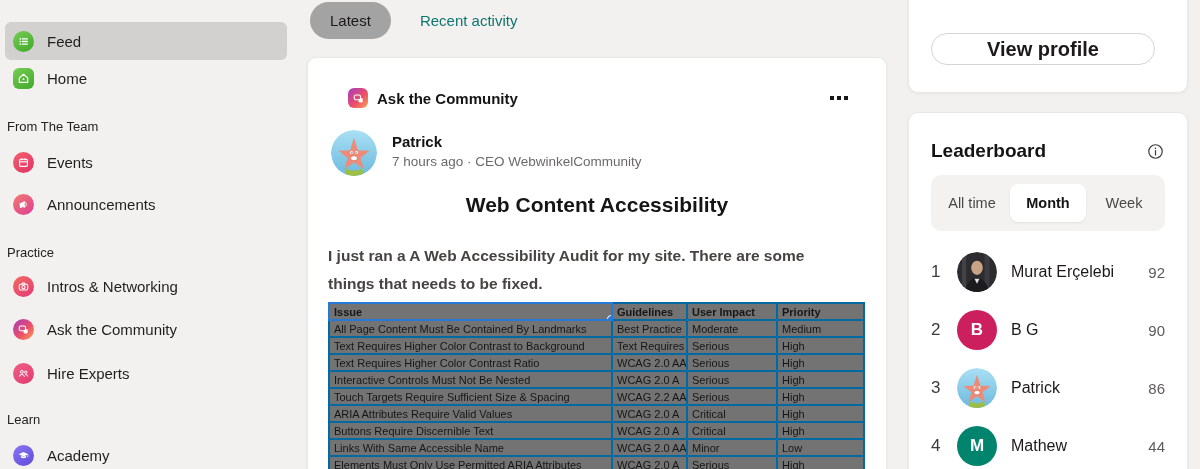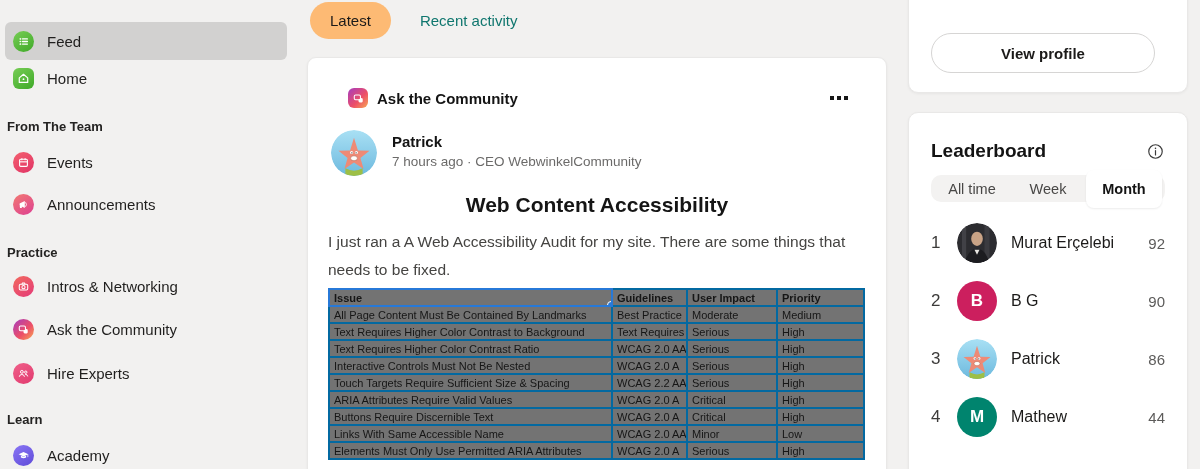--- a/index.html
+++ b/index.html
@@ -26,33 +26,33 @@
   .icon-badge svg { width:13px; height:13px; }
   .icon-badge.sq { border-radius:6px; }
   .bg-green   { background:linear-gradient(145deg,#77cd55,#3fa928); }
   .bg-events  { background:linear-gradient(145deg,#f4606f,#e03365); }
   .bg-announce{ background:linear-gradient(145deg,#f27a72,#dd3f92); }
   .bg-intros  { background:linear-gradient(145deg,#f26a5e,#e43a78); }
   .bg-ask     { background:linear-gradient(135deg,#a53cc0 0%,#ed4f67 58%,#f7a955 100%); }
   .bg-hire    { background:linear-gradient(145deg,#f0608a,#e13a6e); }
   .bg-academy { background:linear-gradient(145deg,#8a76f5,#5f4bd8); }
   .section-head {
-    font-size:13px; font-weight:700; color:#242322; padding-left:2px; height:16px;
+    font-size:13px; font-weight:400; color:#242322; padding-left:2px; height:16px;
   }
   .mt4{margin-top:4px}.mt6{margin-top:6px}.mt7{margin-top:7px}.mt8{margin-top:8px}
   .mt9{margin-top:9px}.mt21{margin-top:21px}.mt23{margin-top:23px}
 
   
   .main { position:absolute; left:307px; top:0; width:580px; height:469px; }
   .tabs { position:absolute; top:2px; left:0; display:flex; align-items:center; }
   .tab-pill {
     height:37px; padding:0 20px; border-radius:19px; display:flex; align-items:center;
     font-size:15px; font-weight:500; color:#1b1a19; cursor:pointer;
   }
-  .tab-pill.active { background:#fdba74; margin-left:3px; }
+  .tab-pill.active { background:#a3a3a3; margin-left:3px; }
   .tab-plain { margin-left:29px; font-size:15px; color:#0f766e; cursor:pointer; }
 
   .post-card {
     position:absolute; left:0; top:57px; width:580px; height:430px;
     background:#fff; border:1px solid #e9e8e7; border-radius:9px;
     box-shadow:0 1px 3px rgba(0,0,0,.05);
     padding:0 20px;
   }
   .group-row { display:flex; align-items:center; padding-top:30px; margin-left:20px; }
   .group-icon { width:20px; height:20px; border-radius:6px; flex:0 0 20px;
@@ -62,21 +62,21 @@
   .more-btn { margin-left:auto; margin-right:14px; display:flex; gap:3px; cursor:pointer; padding:4px; }
   .more-btn i { width:4px; height:4px; background:#171717; display:block; }
 
   .author-row { display:flex; margin-top:22px; margin-left:3px; }
   .avatar-lg { width:46px; height:46px; border-radius:50%; overflow:hidden; flex:0 0 46px; }
   .author-meta { margin-left:15px; padding-top:3px; }
   .author-name { font-size:15px; font-weight:700; color:#141414; }
   .author-sub { margin-top:4px; font-size:13.5px; color:#6b6a69; }
 
   .post-title { margin-top:17px; font-size:21px; font-weight:700; color:#151515;text-align:center; }
-  .post-body { margin-top:11px; font-size:15.5px; color:#454442; line-height:28px; width:525px; }
+  .post-body { margin-top:25px; font-size:15.5px; color:#454442; line-height:28px; width:525px;font-weight:bold; }
 
   .issues-table { border-collapse:collapse; margin-top:4px; font-size:11px; color:#161616;
     table-layout:fixed; width:535px; background:#737373; }
   .issues-table th, .issues-table td {
     border:2px solid #0369a1; height:17px; padding:0 4px; text-align:left;
     white-space:nowrap; overflow:hidden; font-weight:400;
   }
   .issues-table th { font-weight:700; }
   th.sel-cell { border:2px solid #2779d8; position:relative; }
   th.sel-cell::after {
@@ -85,35 +85,35 @@
   }
 
   
   .right-col { position:absolute; left:908px; top:0; width:280px; }
   .profile-card {
     position:absolute; top:-20px; left:0; width:280px; height:113px;
     background:#fff; border:1px solid #e9e8e7; border-radius:10px;
     box-shadow:0 1px 3px rgba(0,0,0,.05);
   }
   .view-profile-btn {
-    position:absolute; left:22px; top:52px; width:224px; height:40px;
+    position:absolute; left:22px; top:52px; width:224px; height:32px;
     background:#fff; border:1px solid #d6d5d4; border-radius:20px;
     font-family:"Liberation Sans",sans-serif;
-    font-size:15px; font-weight:600; color:#1b1a19; cursor:pointer;
+    font-size:20px; font-weight:600; color:#1b1a19; cursor:pointer;
   }
   .leader-card {
     position:absolute; top:112px; left:0; width:280px; height:380px;
     background:#fff; border:1px solid #e9e8e7; border-radius:10px;
     box-shadow:0 1px 3px rgba(0,0,0,.05); padding:0 22px;
   }
   .leader-head { display:flex; align-items:center; margin-top:27px; }
   .leader-title { font-size:19px; font-weight:600; color:#141414; }
   .info-btn { margin-left:auto; cursor:pointer; display:flex; }
   .segmented {
-    margin-top:13px; height:27px; background:#f3f2f1; border-radius:10px;
+    margin-top:13px; height:56px; background:#f3f2f1; border-radius:10px;
     display:flex; align-items:center; padding:3px;
   }
   .seg-item { flex:1; height:38px; display:flex; align-items:center; justify-content:center;
     font-size:14.5px; color:#484746; border-radius:8px; cursor:pointer; }
   .seg-item.active { background:#fff; color:#141414; font-weight:700;
     box-shadow:0 1px 2px rgba(0,0,0,.08); }
   .leader-list { margin-top:12px; }
   .leader-row { display:flex; align-items:center; height:58px; cursor:pointer; }
   .rank { width:26px; font-size:17px; color:#3c3b3a; }
   .avatar-sm { width:40px; height:40px; border-radius:50%; overflow:hidden; flex:0 0 40px;
@@ -358,22 +358,22 @@
         <svg viewBox="0 0 24 24" width="19" height="19" fill="none" stroke="#3b3b3b" stroke-width="1.5">
           <circle cx="12" cy="12" r="8.5"></circle>
             <line x1="12" y1="11" x2="12" y2="16.3" stroke-linecap="round"></line>
           <circle cx="12" cy="8" r="1" fill="#3b3b3b" stroke="none"></circle>
         </svg>
       </span>
     </div>
 
     <div class="segmented">
       <div class="seg-item">All time</div>
+      <div class="seg-item active">Month</div>
       <div class="seg-item">Week</div>
-      <div class="seg-item active">Month</div>
     </div>
 
     <div class="leader-list">
       <div class="leader-row">
         <span class="rank">1</span>
         <span class="avatar-sm">
           <svg viewBox="0 0 48 48" width="40" height="40">
             <defs>
                 <clipPath id="cpb">
                   <circle cx="24" cy="24" r="24"></circle>

